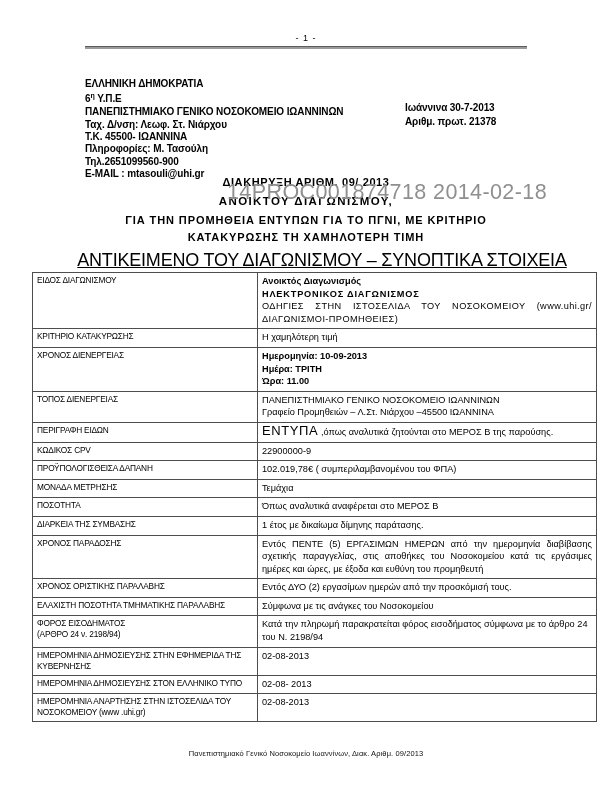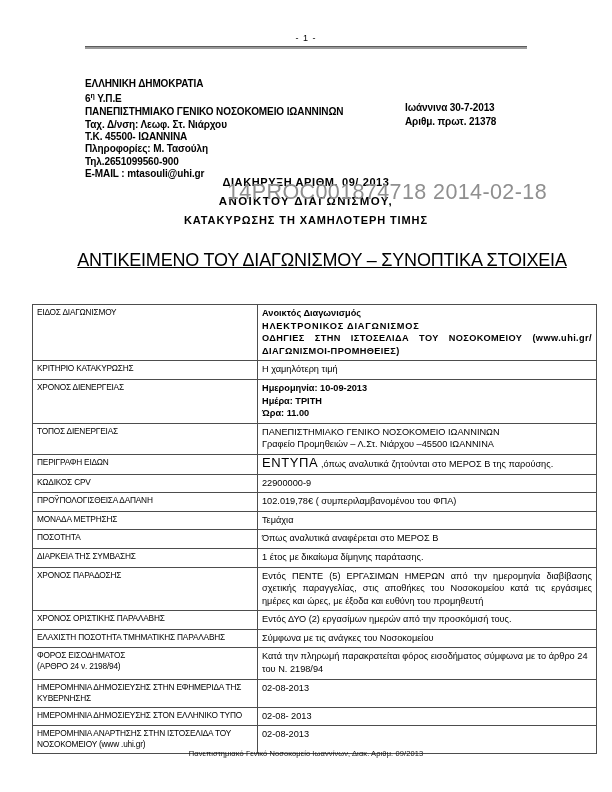--- a/index.html
+++ b/index.html
@@ -26,34 +26,34 @@
   .t2{font-size:11.5px;letter-spacing:1.4px;margin-bottom:7px;}
   .t3{font-size:11px;letter-spacing:0.9px;margin-bottom:5px;}
   .t4{font-size:11px;letter-spacing:0.9px;}
   .sumhead{
     position:absolute;left:0;top:250px;width:100%;text-align:center;
     font-weight:normal;font-size:18px;text-decoration:underline;letter-spacing:-0.2px;padding-left:16px;
   }
   
   table.summary{
     position:absolute;left:32px;top:272px;width:546px;
-    border-collapse:collapse;table-layout:fixed;margin-top:32px;
+    border-collapse:collapse;table-layout:fixed;
   }
   table.summary td{
     border:1px solid #4d4d4d;vertical-align:top;padding:2px 4px 3px 4px;
   }
   td.c-label{
     width:216px;font-size:8.3px;line-height:11px;letter-spacing:-0.2px;
     white-space:pre-line;padding-top:3px;
   }
   td.c-value{width:330px;font-size:9.2px;line-height:12.6px;}
   .vline{min-height:12px;}
   .b{font-weight:bold;}
   .bu{font-weight:bold;letter-spacing:0.8px;}
-  .bj{font-weight:bold;text-align:justify;letter-spacing:0.4px;}
+  .bj{font-weight:normal;text-align:justify;letter-spacing:0.4px;}
   .j{text-align:justify;}
   .fit{white-space:nowrap;overflow:hidden;}
   .big{font-weight:normal;font-size:13px;letter-spacing:0.6px;}
   
   .footer{position:absolute;left:0;top:749px;width:100%;text-align:center;font-size:7.5px;letter-spacing:0.1px;color:#111;}
 </style>
 </head>
 <body>
 
 <div class="page">
@@ -75,21 +75,22 @@
   <div class="hdr-right">
     <div>Ιωάννινα  30-7-2013</div>
     <div>Αριθμ. πρωτ. 21378</div>
   </div>
 
   <div class="watermark">14PROC001874718 2014-02-18</div>
 
   <div class="titleblock">
     <div class="t1">ΔΙΑΚΗΡΥΞΗ ΑΡΙΘΜ. 09/ 2013</div>
     <div class="t2">ΑΝΟΙΚΤΟΥ ΔΙΑΓΩΝΙΣΜΟΥ,</div>
-    <div class="t4">ΚΑΤΑΚΥΡΩΣΗΣ ΤΗ ΧΑΜΗΛΟΤΕΡΗ ΤΙΜΗΣ</div>
+    <div class="t3">ΓΙΑ ΤΗΝ ΠΡΟΜΗΘΕΙΑ ΕΝΤΥΠΩΝ ΓΙΑ ΤΟ ΠΓΝΙ, ΜΕ ΚΡΙΤΗΡΙΟ</div>
+    <div class="t4">ΚΑΤΑΚΥΡΩΣΗΣ ΤΗ ΧΑΜΗΛΟΤΕΡΗ ΤΙΜΗ</div>
   </div>
 
   <div class="sumhead">ΑΝΤΙΚΕΙΜΕΝΟ ΤΟΥ ΔΙΑΓΩΝΙΣΜΟΥ – ΣΥΝΟΠΤΙΚΑ ΣΤΟΙΧΕΙΑ</div>
 
   <table class="summary">
     <tbody>
         <tr>
           <td class="c-label">ΕΙΔΟΣ ΔΙΑΓΩΝΙΣΜΟΥ</td>
           <td class="c-value">
             <div class="vline b">Ανοικτός Διαγωνισμός</div>

